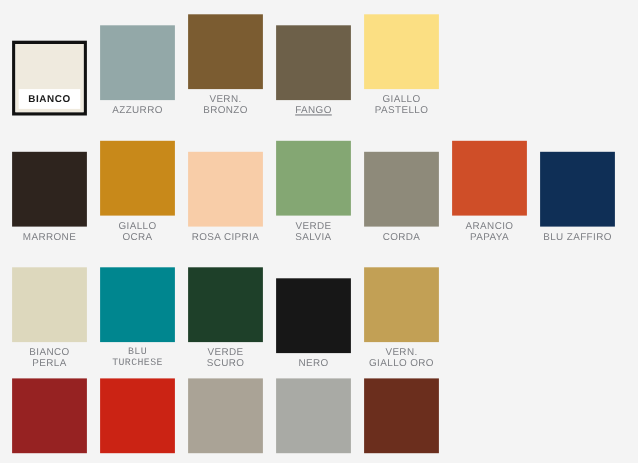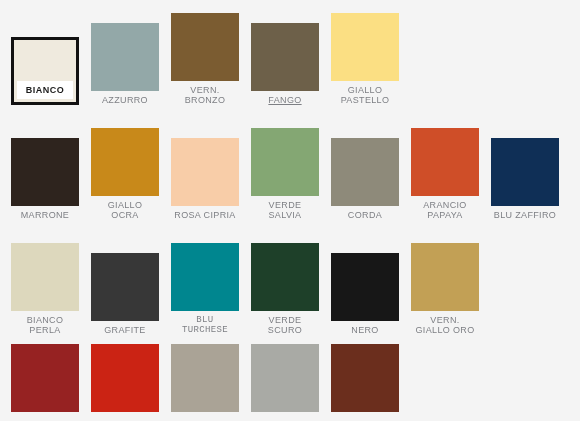--- a/index.html
+++ b/index.html
@@ -158,24 +158,20 @@
         <div class="swatch-label" style="color: rgb(125, 127, 132);">BLU ZAFFIRO</div>
       </div>
     </div>
     <div class="swatch-row row-2">
       <div class="swatch-cell">
         <div class="swatch-chip" style="background: rgb(221, 216, 189);"></div>
         <div class="swatch-label" style="color: rgb(125, 127, 132);">BIANCO
 PERLA</div>
       </div>
       <div class="swatch-cell">
-        <div class="swatch-chip" style="background: rgb(55, 55, 55);"></div>
-        <div class="swatch-label" style="color: rgb(125, 127, 132);">GRAFITE</div>
-      </div>
-      <div class="swatch-cell">
         <div class="swatch-chip" style="background: rgb(0, 134, 143);"></div>
         <div class="swatch-label" style="color: rgb(125, 127, 132); font-family: Liberation Mono, monospace;">BLU
 TURCHESE</div>
       </div>
       <div class="swatch-cell">
         <div class="swatch-chip" style="background: rgb(30, 64, 41);"></div>
         <div class="swatch-label" style="color: rgb(125, 127, 132);">VERDE
 SCURO</div>
       </div>
       <div class="swatch-cell">

